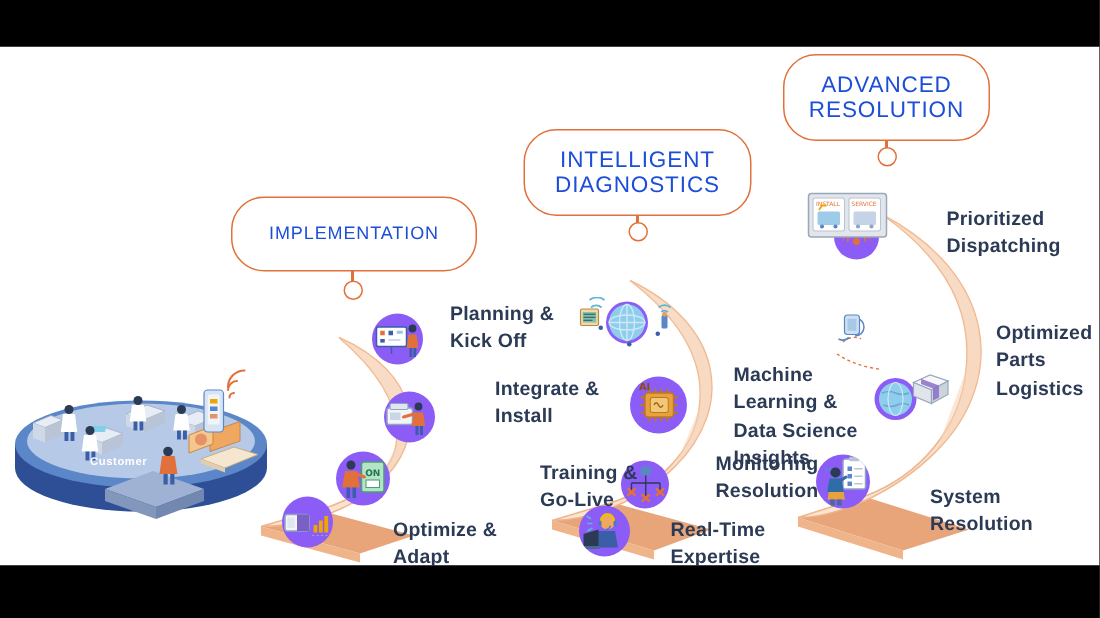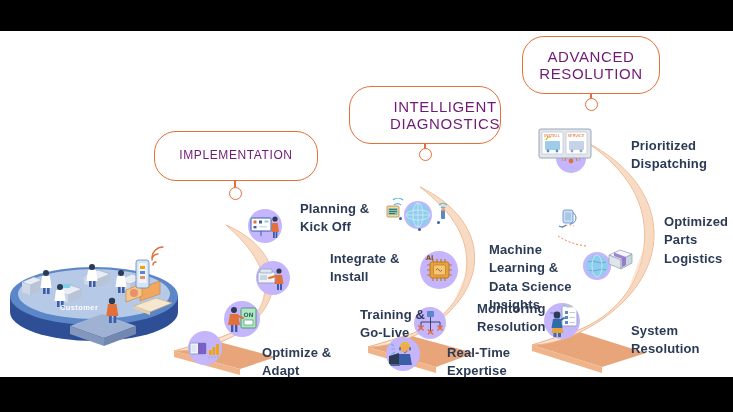--- a/index.html
+++ b/index.html
@@ -6,39 +6,39 @@
   body{width:733px;height:412px;overflow:hidden;font-family:"Liberation Sans",sans-serif;}
   #stage{position:relative;width:733px;height:412px;background:#000;}
   .letterbox{position:absolute;left:0;width:733px;background:#000;z-index:40;}
   #lb-top{top:0;height:31px;}
   #lb-bottom{bottom:0;height:35px;}
   #canvas{position:absolute;left:0;top:31px;width:733px;height:346px;background:#fff;overflow:hidden;}
 
   
   .pill{position:absolute;border:1.6px solid #E2703A;border-radius:22px;background:#fff;
         display:flex;align-items:center;justify-content:center;text-align:center;
-        color:#701a75;letter-spacing:.6px;line-height:1.15;z-index:20;}
+        color:#1d4ed8;letter-spacing:.6px;line-height:1.15;z-index:20;}
   .pill span{display:block;}
   #pill-1{left:154px;top:100px;width:162px;height:48px;font-size:12px;}
-  #pill-2{left:349px;top:55px;width:150px;height:56px;font-size:15px;justify-content:flex-end;}
+  #pill-2{left:349px;top:55px;width:150px;height:56px;font-size:15px;}
   #pill-3{left:522px;top:5px;width:136px;height:56px;font-size:15px;}
 
   .stem{position:absolute;width:1.6px;background:#E2703A;z-index:15;}
   .stem-dot{position:absolute;width:11px;height:11px;border:1.6px solid #E2703A;border-radius:50%;
             background:#fff;z-index:16;}
 
   
   .ramp{position:absolute;z-index:5;}
 
   
   .note{position:absolute;color:#2b3a55;font-size:13px;line-height:1.42;z-index:25;
         letter-spacing:.15px;font-weight:600;white-space:pre-line;}
 
   
-  .bub{position:absolute;border-radius:50%;background:#c4b5fd;z-index:12;
+  .bub{position:absolute;border-radius:50%;background:#8b5cf6;z-index:12;
        display:flex;align-items:center;justify-content:center;overflow:hidden;}
 
   
   #customer{position:absolute;left:8px;top:215px;width:176px;height:110px;z-index:8;}
   #customer-label{position:absolute;left:52px;top:57px;color:#fff;font-size:7.5px;
     font-weight:700;letter-spacing:.4px;z-index:9;}
   .tinydot{position:absolute;border-radius:50%;z-index:13;}
 </style>
 </head>
 <body>
@@ -360,21 +360,21 @@
         <rect x="9.5" y="30" width="3" height="4" fill="#4a6a94"></rect>
         <rect x="14" y="30" width="3" height="4" fill="#4a6a94"></rect>
         <path d="M17,17 l3,-2" stroke="#2e6da8" stroke-width="2" stroke-linecap="round"></path>
       </svg>
     </div>
 
     <div class="note" style="left:631px;top:106px;">Prioritized
 Dispatching</div>
     <div class="note" style="left:664px;top:182px;">Optimized Parts
 Logistics</div>
-    <div class="note" style="left:620px;top:291px;margin-left:11px;">System
+    <div class="note" style="left:620px;top:291px;">System
 Resolution</div>
 
     <div id="customer">
       <svg width="176" height="110" viewBox="0 0 176 110">
 
         <ellipse cx="86" cy="66" rx="84" ry="29" fill="#2e4f96"></ellipse>
         <rect x="2" y="50" width="168" height="16" fill="#2e4f96"></rect>
         <ellipse cx="86" cy="50" rx="84" ry="29" fill="#5b87c8"></ellipse>
         <ellipse cx="86" cy="48" rx="76" ry="25" fill="#b6c9e6"></ellipse>
 

